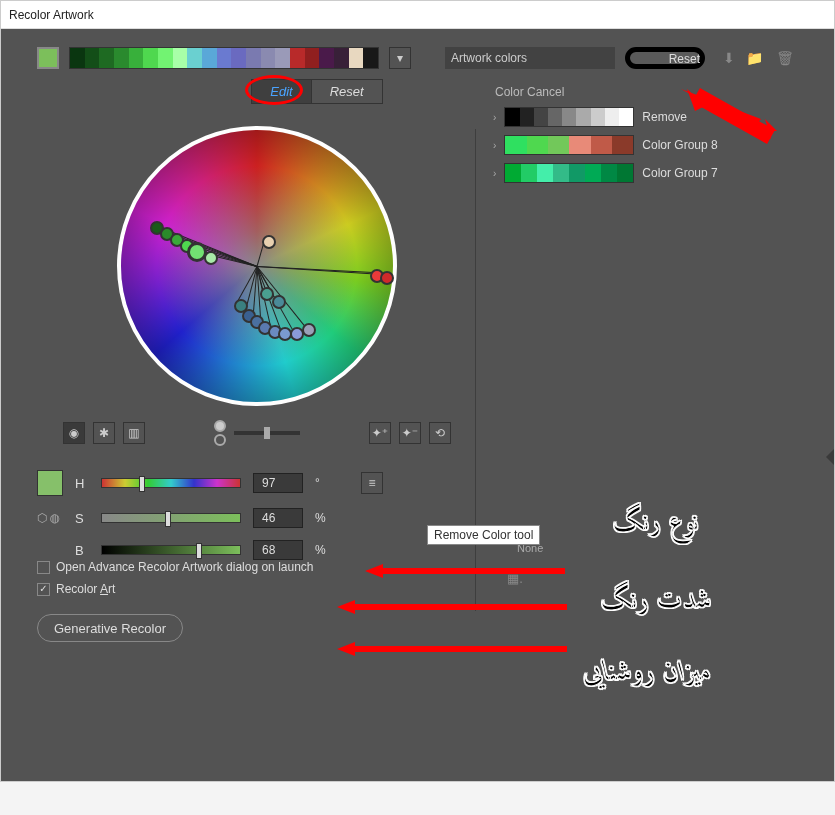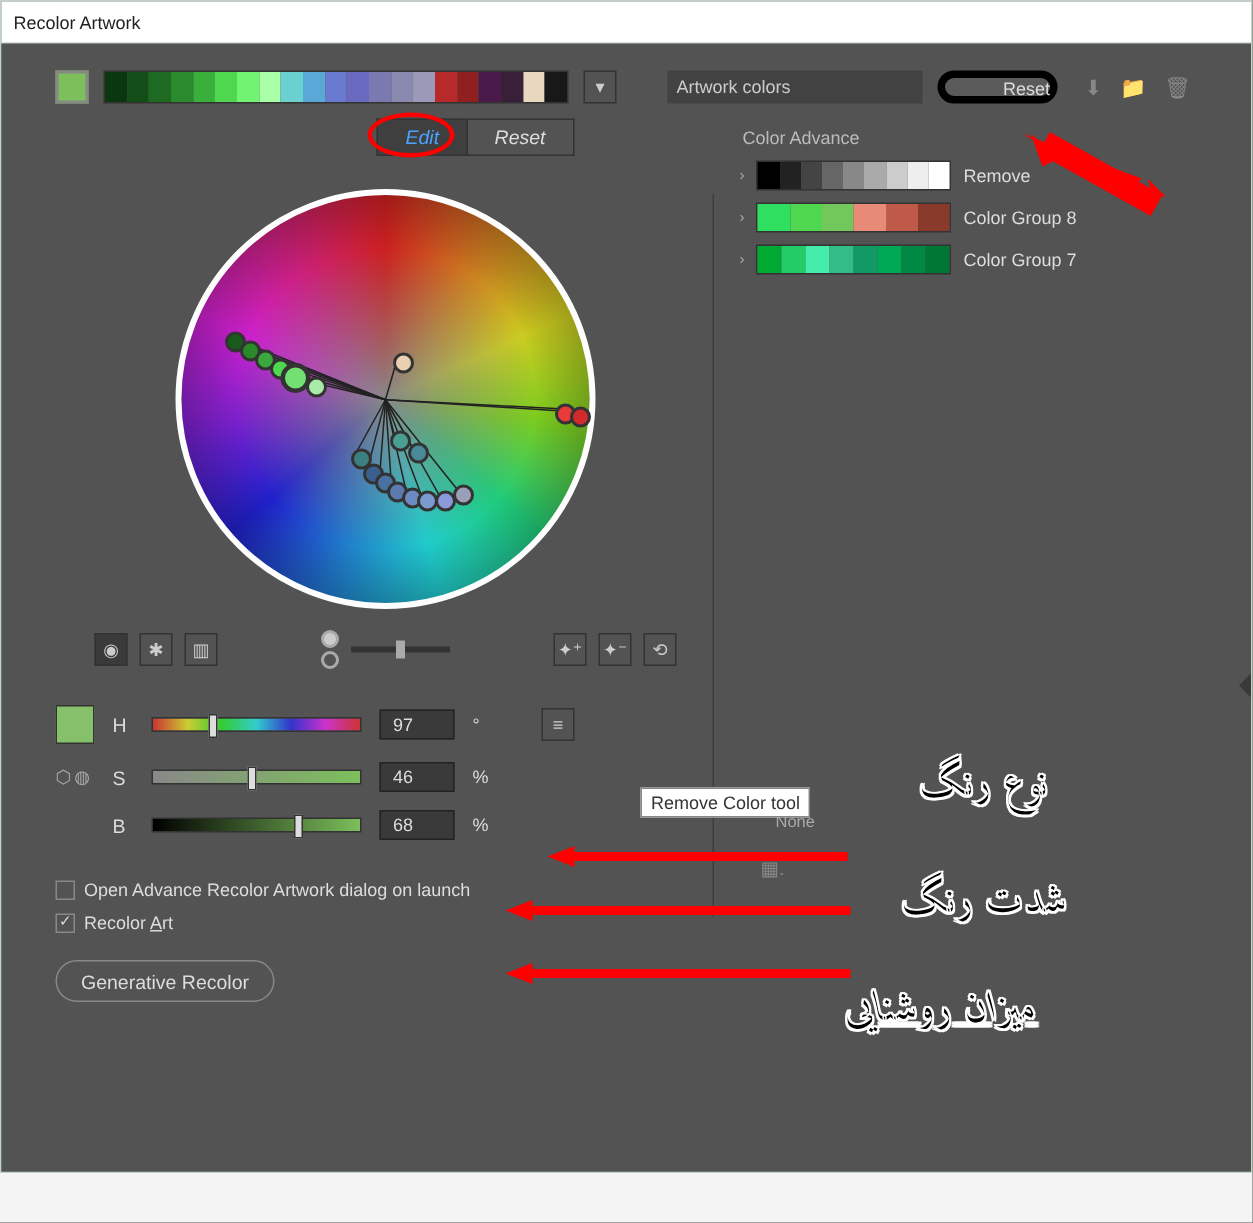--- a/index.html
+++ b/index.html
@@ -39,21 +39,21 @@
   .mini-slider{width:66px;height:4px;background:#333;position:relative;}
   .mini-slider::after{content:"";position:absolute;left:30px;top:-4px;width:6px;height:12px;background:#aaa;}
   .hsb{margin-top:24px;display:flex;flex-direction:column;gap:12px;}
   .hsb-row{display:flex;align-items:center;gap:12px;}
   .hsb-swatch{width:26px;height:26px;border:1px solid #333;}
   .hsb-label{width:14px;font-size:13px;}
   .hsb-track{height:10px;width:140px;position:relative;border:1px solid #333;}
   .hsb-thumb{position:absolute;top:-3px;width:6px;height:16px;background:#ddd;border:1px solid #333;}
   .hsb-val{width:50px;height:20px;background:#3a3a3a;border:1px solid #222;color:#ddd;text-align:left;padding:0 8px;font-size:12px;}
   .hsb-unit{width:12px;}
-  .checks{margin-top:26px;display:flex;flex-direction:column;gap:8px;}
+  .checks{display:flex;flex-direction:column;gap:8px;}
   .chk{display:flex;align-items:center;gap:6px;cursor:pointer;}
   .chk-box{width:13px;height:13px;border:1px solid #888;background:#535353;display:flex;align-items:center;justify-content:center;}
   .chk-box.checked::after{content:"✓";font-size:10px;color:#ddd;line-height:1;}
   .footer{display:flex;justify-content:space-between;align-items:center;padding:18px 24px 20px 36px;}
   .gen-btn{height:28px;padding:0 16px;border:1px solid #888;border-radius:14px;background:transparent;color:#ddd;font-size:13px;cursor:pointer;}
   .foot-right{display:flex;gap:14px;}
   .ok-btn{height:28px;width:100px;border:none;border-radius:14px;background:#1e88ff;color:#fff;font-size:13px;cursor:pointer;}
   .cancel-btn{height:28px;width:100px;border:1px solid #888;border-radius:14px;background:transparent;color:#ddd;font-size:13px;cursor:pointer;}
   .cg-head{font-size:12px;color:#bbb;margin:6px 0 8px 2px;}
   .cg-list{display:flex;flex-direction:column;gap:8px;}
@@ -233,21 +233,21 @@
             <span>Open Advance Recolor Artwork dialog on launch</span>
           </label>
           <label class="chk">
             <span class="chk-box checked"></span>
             <span>Recolor <span class="underline">A</span>rt</span>
           </label>
         </div>
       </div>
 
       <div class="right-col">
-        <div class="cg-head">Color Advance</div>
+        <div class="cg-head">Color Cancel</div>
         <div class="cg-list" id="cg-list">
             <div class="cg-row">
               <span class="chevron">›</span>
               <div class="cg-swatches">
                 <span style="background: rgb(0, 0, 0);"></span>
                 <span style="background: rgb(34, 34, 34);"></span>
                 <span style="background: rgb(68, 68, 68);"></span>
                 <span style="background: rgb(102, 102, 102);"></span>
                 <span style="background: rgb(136, 136, 136);"></span>
                 <span style="background: rgb(170, 170, 170);"></span>
@@ -312,16 +312,16 @@
     <div class="annot ann-text" style="left:612px;top:470px;">نوع رنگ</div>
 
     <svg class="arrow" style="left:336px;top:571px;" width="230" height="14">
       <polygon points="0,7 18,0 18,4 230,4 230,10 18,10 18,14" fill="red"></polygon>
     </svg>
     <div class="annot ann-text" style="left:600px;top:548px;">شدت رنگ</div>
 
     <svg class="arrow" style="left:336px;top:613px;" width="230" height="14">
       <polygon points="0,7 18,0 18,4 230,4 230,10 18,10 18,14" fill="red"></polygon>
     </svg>
-    <div class="annot ann-text" style="left:562px;top:620px;text-decoration:underline;">میزان روشنایی</div>
+    <div class="annot ann-text" style="left:582px;top:620px;">میزان روشنایی</div>
 
   </div>
 </div>
 
 </body></html>

